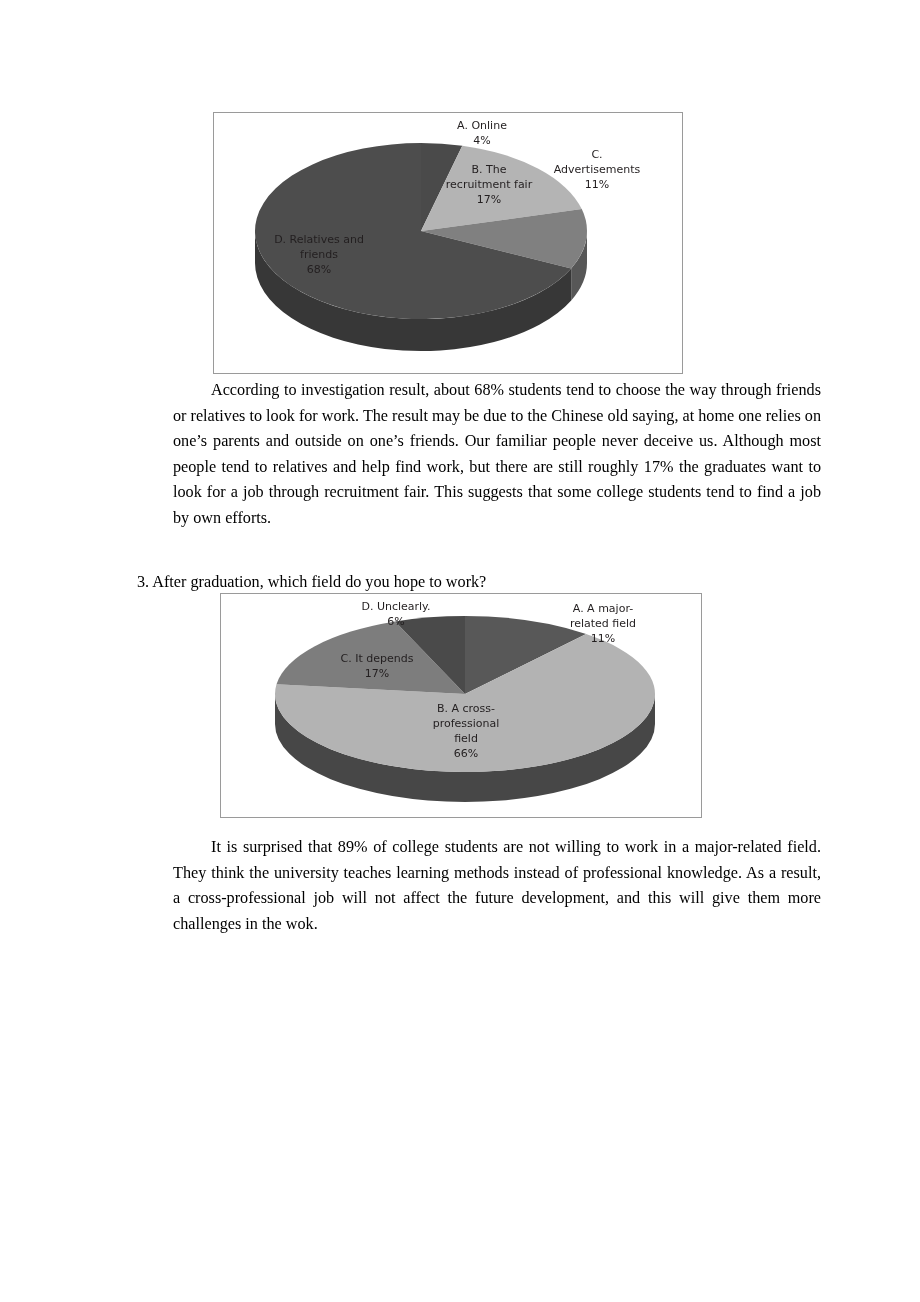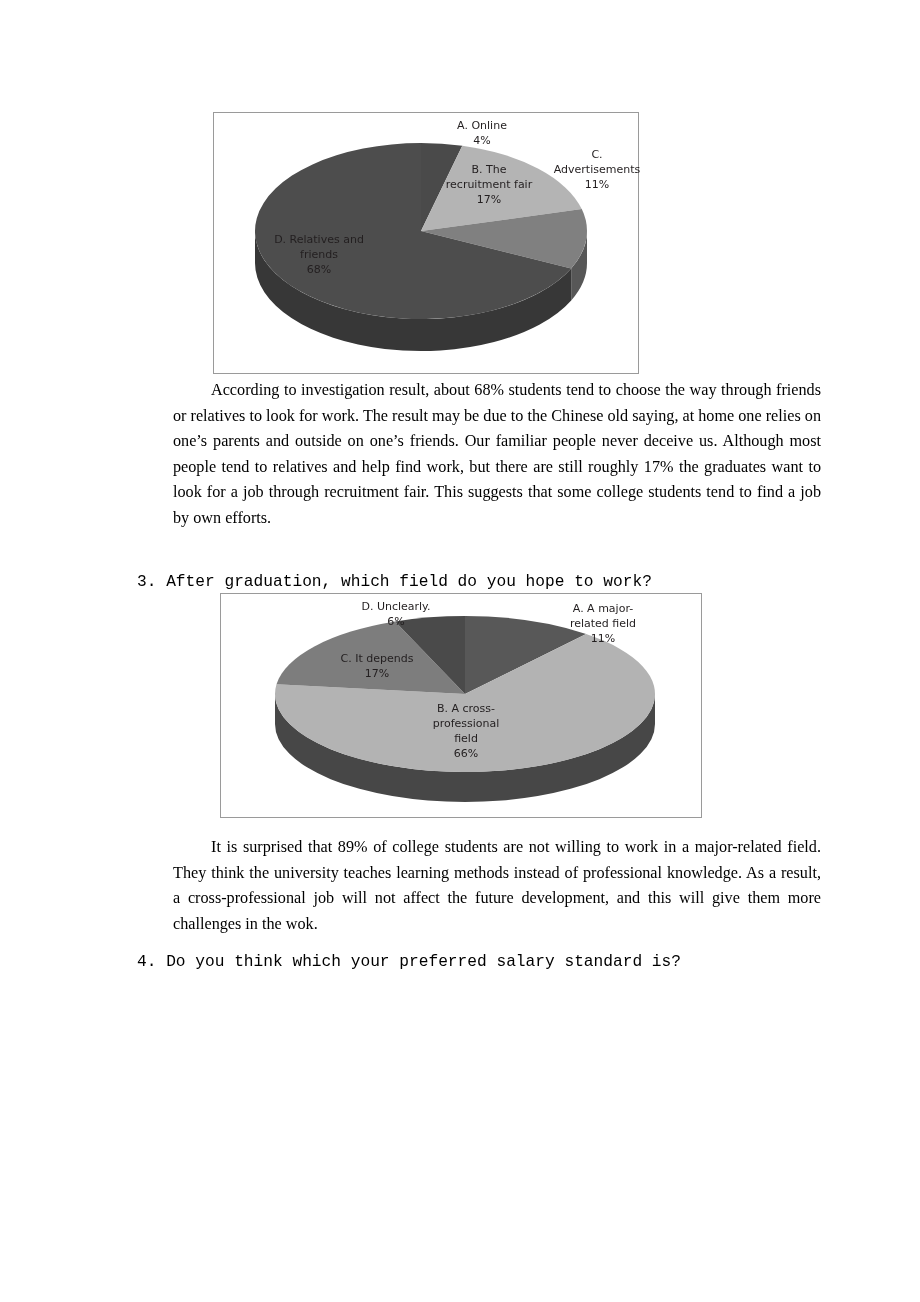--- a/index.html
+++ b/index.html
@@ -27,21 +27,21 @@
   .chart-frame {
     position: absolute;
     box-sizing: border-box;
     border: 1px solid #9a9a9a;
     background: #ffffff;
     overflow: visible;
   }
   #chart1-frame {
     left: 213px;
     top: 112px;
-    width: 426px;
+    width: 470px;
     height: 262px;
     padding-left: 6px;
   }
   #chart2-frame {
     left: 220px;
     top: 593px;
     width: 482px;
     height: 225px;
   }
   .chart-svg {
@@ -72,21 +72,21 @@
     text-indent: 38px;
   }
   .para.justify {
     text-align: justify;
     text-justify: inter-word;
   }
   .qline {
     position: absolute;
     left: 137px;
     width: 700px;
-    font-family: Liberation Mono, monospace;
+    font-family: Liberation Serif, serif;
     font-size: 16.2px;
     line-height: 25.6px;
     color: #000;
     white-space: nowrap;
   }
   #para-1 { top: 378px; }
   #question-3 { top: 570px; }
   #para-2 { top: 835px; }
   #question-4 { top: 950px; }
 </style>
@@ -149,15 +149,14 @@
       <text class="pie-label" x="156" y="68">C. It depends</text>
       <text class="pie-label" x="156" y="83">17%</text>
 
       <text class="pie-label" x="175" y="16">D. Unclearly.</text>
       <text class="pie-label" x="175" y="31">6%</text>
     </svg>
   </div>
 
   <div class="para indent justify" id="para-2">It is surprised that 89% of college students are not willing to work in a major-related field. They think the university teaches learning methods instead of professional knowledge. As a result, a cross-professional job will not affect the future development, and this will give them more challenges in the wok.</div>
 
-  <div class="qline" id="question-4">4. Do you think which your preferred salary standard is?</div>
 
 </div>
 
 </body></html>

